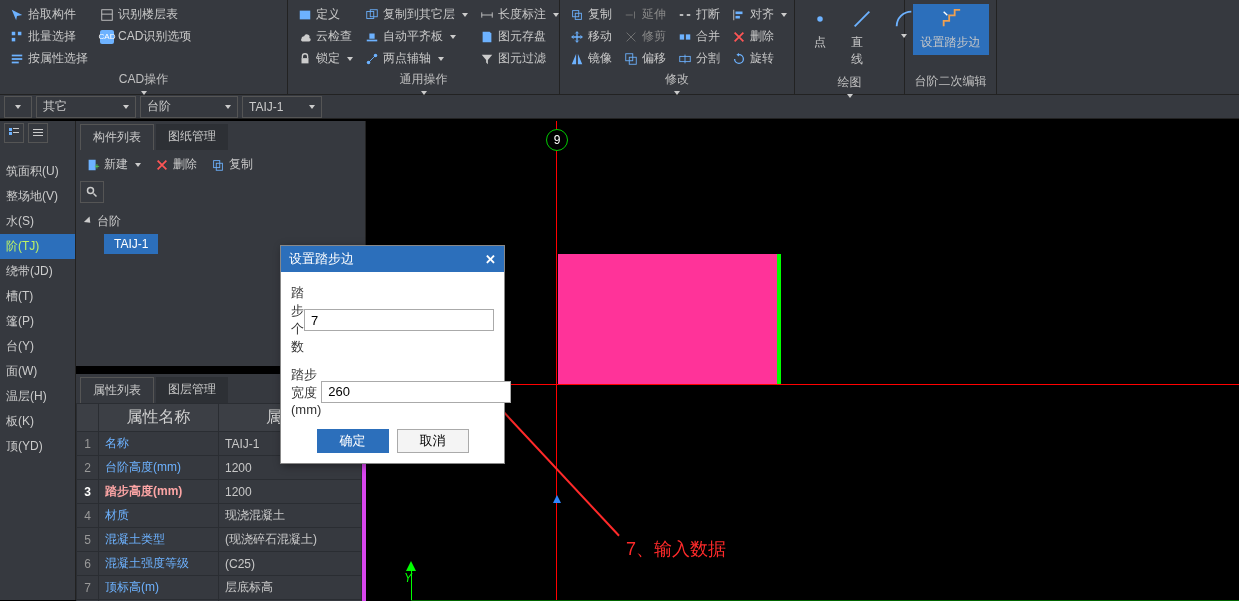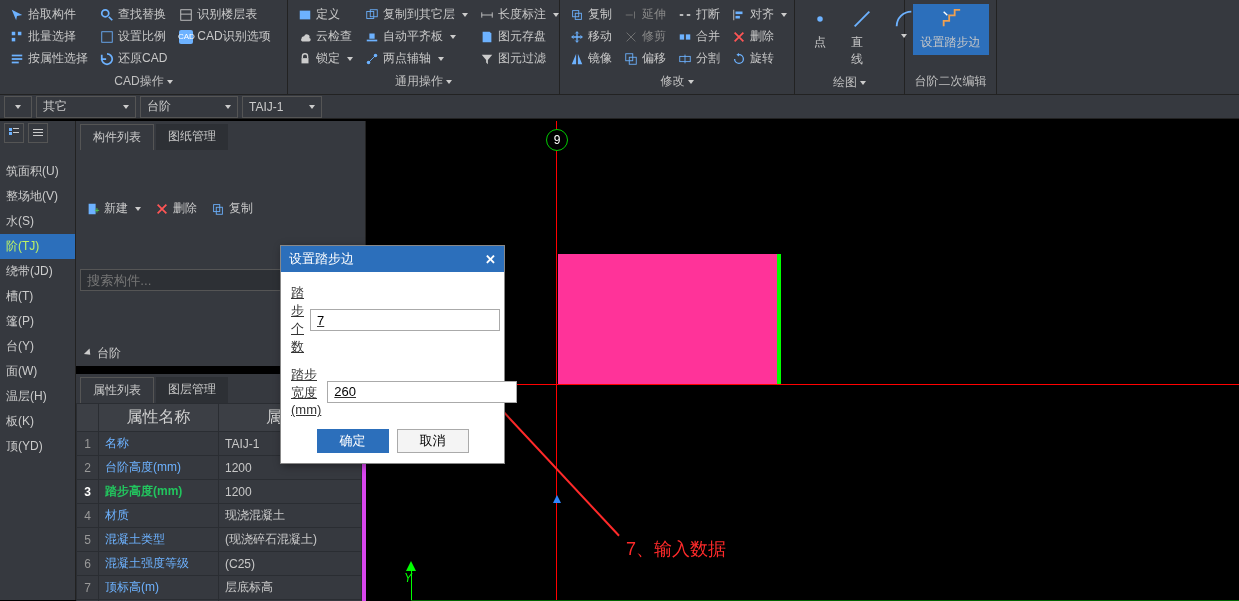--- a/index.html
+++ b/index.html
@@ -2,21 +2,21 @@
 <html><head>
 <meta charset="utf-8">
 <style>
 * { box-sizing: border-box; margin: 0; padding: 0; font-family: "Microsoft YaHei", sans-serif; }
 body { width: 1239px; height: 601px; background: #000; color: #ccc; overflow: hidden; position: relative; font-size: 12px; }
 
 
 .ribbon { display: flex; background: #36393f; height: 95px; border-bottom: 1px solid #222; }
 .ribbon-group { display:flex; flex-direction:column; border-right:1px solid #222; padding:2px 6px; }
 .ribbon-group-body { display:flex; flex:1; gap:4px; align-items:flex-start; padding-top:2px;}
-.ribbon-group-label { text-align:center; font-size:12px; color:#c0c0c0; padding:2px 0; display:flex; justify-content:center; align-items:center; gap:3px;}
+.ribbon-group-label { text-align:center; font-size:12px; color:#c0c0c0; padding:2px 0; display:flex; justify-content:center; align-items:center; gap:3px;flex-direction:column;}
 .rbtn { display:flex; align-items:center; gap:4px; padding:2px 4px; color:#c8c8c8; white-space:nowrap; cursor:pointer; }
 .ricon { width:14px; height:14px; display:inline-block; flex-shrink:0; }
 .vcol { display:flex; flex-direction:column; gap:1px; }
 .big-btn { display:flex; flex-direction:column; align-items:center; justify-content:center; padding:4px 8px; gap:4px; color:#c8c8c8; cursor:pointer; }
 .big-btn.active { background:#2c6fbb; }
 .big-icon { width:22px; height:22px; }
 .caret { width:0; height:0; border-left:3px solid transparent; border-right:3px solid transparent; border-top:4px solid #ccc; display:inline-block;}
 
 
 .catbar { display:flex; height:24px; background:#36393f; border-bottom:1px solid #222; align-items:center; }
@@ -26,21 +26,21 @@
 
 
 .outer-rail{position:absolute; top:121px; left:0; width:76px; background:#36393f; height:479px; display:flex; flex-direction:column; border-right:1px solid #222;}
 .rail-row{display:flex; gap:4px; padding:2px 4px;}
 .rail-btn{width:20px; height:20px; border:1px solid #555; display:flex; align-items:center; justify-content:center;}
 .rail-items{margin-top:14px;}
 .rail-item{padding:4px 6px; color:#ccc; cursor:pointer; white-space:nowrap;}
 .rail-item.active{background:#2c6fbb; color:#bef264;}
 
 
-.comp-panel{position:absolute; top:121px; left:76px; width:290px; height:245px; background:#36393f; border-right:1px solid #222; display:flex; flex-direction:column;gap:44px;}
+.comp-panel{position:absolute; top:121px; left:76px; width:290px; height:245px; background:#36393f; border-right:1px solid #222; display:flex; flex-direction:column;}
 .comp-tabs{display:flex; padding:3px 4px 0 4px; gap:2px;}
 .tab{padding:4px 12px; background:#2d3035; color:#c8c8c8; cursor:pointer; font-size:12px;}
 .tab.active{background:#36393f; border:1px solid #555; border-bottom:none;}
 .comp-toolbar{display:flex; gap:6px; padding:4px 6px; align-items:center;}
 .comp-search{display:flex; padding:2px 4px;}
 .comp-search input{flex:1; height:22px; background:#2d3035; border:1px solid #555; color:#ccc; padding:0 6px;}
 .comp-search .sbtn{width:24px; height:22px; border:1px solid #555; display:flex; align-items:center; justify-content:center; color:#ccc;}
 .comp-tree{padding:6px 10px; flex:1; overflow:auto;}
 .tree-caret{display:inline-block; width:0; height:0; border-top:4px solid transparent; border-bottom:4px solid transparent; border-left:5px solid #ccc; transform:rotate(45deg); margin-right:6px;}
 .tree-item{padding:2px 0;}
@@ -48,42 +48,42 @@
 
 
 .prop-panel{position:absolute; top:374px; left:76px; width:290px; height:235px; background:#36393f; border-right:4px solid #d946ef;}
 .prop-tabs{display:flex; gap:2px; padding:3px 4px 0 4px;}
 .prop-grid{width:100%; border-collapse:collapse; table-layout:fixed;}
 .prop-grid th{background:#3c3f45; color:#d0d0d0; font-weight:normal; padding:3px 2px; border:1px solid #2a2d32; font-size:16px;}
 .prop-grid td{padding:3px 6px; border:1px solid #2a2d32; color:#c8c8c8; font-size:12px; white-space:nowrap;}
 .prop-grid td.num{color:#999; text-align:center; width:22px;}
 .prop-grid td.key{color:#6db2ff;}
 .prop-grid td.key.normal{color:#c8c8c8;}
-.prop-grid td.key.bold{color:#22c55e; font-weight:bold;margin-top:12px;}
+.prop-grid td.key.bold{color:#fca5a5; font-weight:bold;margin-top:12px;}
 .disabled-val{color:#777;}
 
 
 .canvas{position:absolute; top:121px; left:366px; right:0; bottom:0; background:#000;}
 .line-r{position:absolute; background:#ff0000;}
 .line-g{position:absolute; background:#00ff00;}
 .shape{position:absolute; background:#ff3399; border-right:4px solid #00ff00;}
 .marker{position:absolute; width:22px; height:22px; border:1px solid #00cc00; border-radius:50%; color:#fff; display:flex; align-items:center; justify-content:center; font-size:12px; background:#000;}
 .marker.A{color:#fff;}
 .y-label{position:absolute; color:#0f0; font-style:italic;}
 .arrow-up{position:absolute; width:0; height:0; border-left:5px solid transparent; border-right:5px solid transparent; border-bottom:10px solid #00ff00;}
 .annot{position:absolute; color:#ff2a2a; font-size:18px;}
 .annot-line{position:absolute; background:#ff2a2a; transform-origin:0 0;}
 .annot-arrowhead{position:absolute; width:0; height:0; border-left:12px solid #ff2a2a; border-top:5px solid transparent; border-bottom:5px solid transparent; transform-origin:0 0;}
 
 
 .dialog{position:absolute; width:225px; background:#fff; border:1px solid #888; box-shadow:2px 2px 8px rgba(0,0,0,0.4);}
 .dialog-title{background:#2c6fbb; color:#fff; padding:4px 8px; display:flex; justify-content:space-between; align-items:center; font-size:13px;}
 .dialog-close{cursor:pointer; font-weight:bold;}
 .dialog-body{padding:12px 10px; display:flex; flex-direction:column; gap:10px; color:#333;}
-.drow{display:flex; align-items:center; gap:6px;text-decoration:underline;}
+.drow{display:flex; align-items:center; }
 .drow label{width:80px; font-size:13px;}
 .drow input{flex:1; height:22px; border:1px solid #aaa; padding:0 6px; font-size:13px;}
 .dialog-buttons{display:flex; gap:8px; justify-content:center; padding-bottom:10px;border-radius:13px;}
 .dbtn{width:72px; height:24px; border:1px solid #aaa; background:#f4f4f4; cursor:pointer; font-size:13px;}
 .dbtn.primary{background:#2c6fbb; color:#fff; border-color:#2c6fbb;}
 
 .dim{color:#888;}
 </style>
 </head>
 <body>
@@ -106,42 +106,20 @@
               </svg></span>
             <span>批量选择</span>
           </div>
         <div class="rbtn">
             <span class="ricon"><svg viewBox="0 0 16 16">
                 <rect x="2" y="3" width="12" height="2" fill="#6db2ff"></rect>
                 <rect x="2" y="7" width="12" height="2" fill="#6db2ff"></rect>
                 <rect x="2" y="11" width="8" height="2" fill="#6db2ff"></rect>
               </svg></span>
             <span>按属性选择</span>
-          </div>
-      </div>
-      <div class="vcol">
-        <div class="rbtn">
-            <span class="ricon"><svg viewBox="0 0 16 16">
-                <circle cx="6" cy="6" r="4" fill="none" stroke="#6db2ff" stroke-width="2"></circle>
-                <line x1="10" y1="10" x2="14" y2="14" stroke="#6db2ff" stroke-width="2"></line>
-              </svg></span>
-            <span>查找替换</span>
-          </div>
-        <div class="rbtn">
-            <span class="ricon"><svg viewBox="0 0 16 16">
-                <rect x="2" y="2" width="12" height="12" fill="none" stroke="#6db2ff"></rect>
-              </svg></span>
-            <span>设置比例</span>
-          </div>
-        <div class="rbtn">
-            <span class="ricon"><svg viewBox="0 0 16 16">
-                <path d="M8 2 A6 6 0 1 1 2 8" fill="none" stroke="#6db2ff" stroke-width="2"></path>
-                <path d="M2 3 L2 8 L7 8" fill="none" stroke="#6db2ff" stroke-width="2"></path>
-              </svg></span>
-            <span>还原CAD</span>
           </div>
       </div>
       <div class="vcol">
         <div class="rbtn">
             <span class="ricon"><svg viewBox="0 0 16 16">
                 <rect x="2" y="2" width="12" height="12" fill="none" stroke="#ccc"></rect>
                 <line x1="2" y1="7" x2="14" y2="7" stroke="#ccc"></line>
               </svg></span>
             <span>识别楼层表</span>
           </div>
@@ -461,21 +439,20 @@
       </div>
     <div class="rbtn">
         <span class="ricon"><svg viewBox="0 0 16 16">
             <rect x="3" y="3" width="7" height="8" fill="none" stroke="#6db2ff"></rect>
             <rect x="6" y="6" width="7" height="8" fill="none" stroke="#6db2ff"></rect>
           </svg></span>
         <span>复制</span>
       </div>
   </div>
   <div class="comp-search">
-    <input placeholder="搜索构件..." style="">
     <div class="sbtn">
         <svg width="12" height="12" viewBox="0 0 16 16">
           <circle cx="6" cy="6" r="4" fill="none" stroke="#ccc" stroke-width="2"></circle>
           <line x1="10" y1="10" x2="14" y2="14" stroke="#ccc" stroke-width="2"></line>
         </svg>
       </div>
   </div>
   <div class="comp-tree">
     <div class="tree-item"><span class="tree-caret"></span><span>台阶</span></div>
     <div><span class="tree-child">TAIJ-1</span></div>

